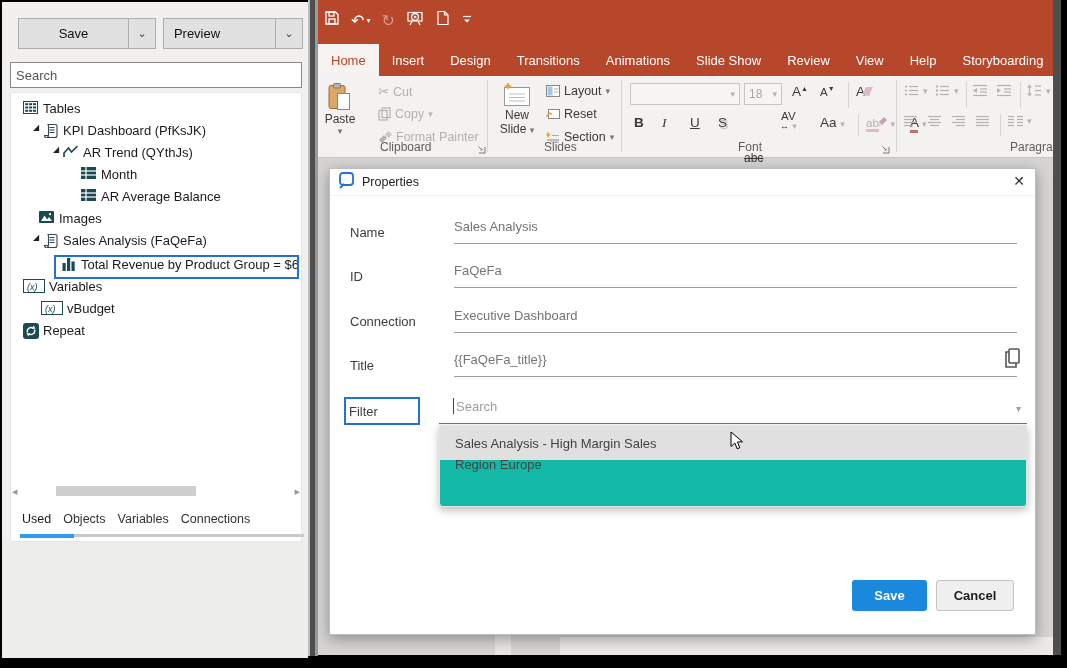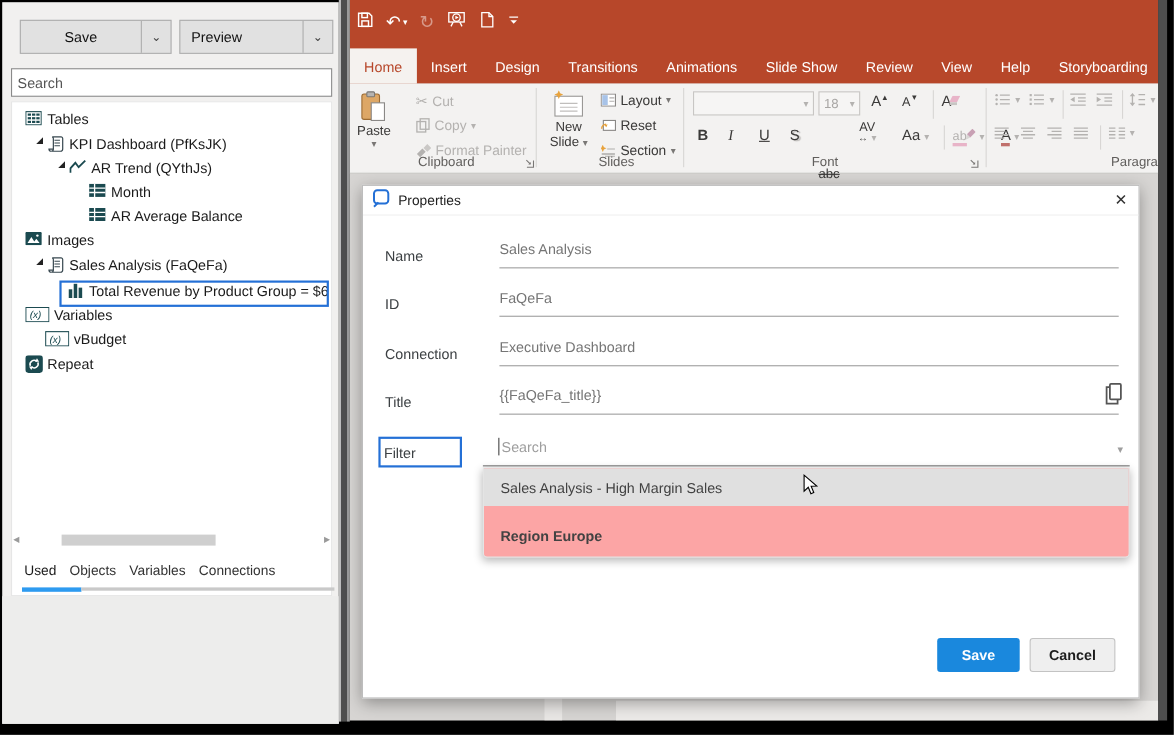--- a/index.html
+++ b/index.html
@@ -60,21 +60,21 @@
   .dlg-close{position:absolute;right:10px;top:4px;font-size:14px;color:#333;cursor:pointer;}
   .frow-label{position:absolute;left:20px;font-size:13px;color:#3c4043;}
   .frow-value{position:absolute;left:124px;width:563px;font-size:13px;color:#757575;border-bottom:1px solid #9e9e9e;padding-bottom:9px;}
   .copy-ic{position:absolute;left:672px;top:178px;cursor:pointer;}
   .filter-label-box{position:absolute;left:14px;top:228px;width:76px;height:28px;border:2px solid #2470d6;display:flex;align-items:center;padding-left:3px;font-size:13px;color:#3c4043;}
   .filter-field{position:absolute;left:109px;top:224px;width:588px;height:31px;border-bottom:1px solid #757575;}
   .filter-input{position:absolute;left:15px;top:5px;width:540px;border:none;outline:none;font-size:13px;color:#555;background:transparent;}
   .filter-input::placeholder{color:#9e9e9e;}
   .filter-caret{position:absolute;left:14px;top:5px;width:1px;height:16px;background:#444;}
   .dd-arrow{position:absolute;right:6px;top:10px;font-size:10px;color:#9e9e9e;}
-  .dd-panel{position:absolute;left:109px;top:256px;width:588px;height:82px;background:#fca5a5;border:1px solid #e4e4e4;border-radius:0 0 4px 4px;box-shadow:0 3px 8px rgba(0,0,0,.28);}
+  .dd-panel{position:absolute;left:109px;top:256px;width:588px;height:82px;background:#14b8a6;border:1px solid #e4e4e4;border-radius:0 0 4px 4px;box-shadow:0 3px 8px rgba(0,0,0,.28);}
   .dd-opt{position:absolute;left:0;width:100%;display:flex;align-items:center;padding-left:15px;font-size:13px;color:#424242;cursor:pointer;}
   .dd-opt.hl{background:#e0e0e0;}
   .btn-save{position:absolute;left:522px;top:411px;width:75px;height:31px;background:#1a88dd;border:none;border-radius:3px;color:#fff;font-weight:bold;font-size:13px;cursor:pointer;}
   .btn-cancel{position:absolute;left:606px;top:411px;width:78px;height:31px;background:#efefef;border:1px solid #c3c3c3;border-radius:3px;color:#1d1d1d;font-weight:bold;font-size:13px;cursor:pointer;}
   .cursor{position:absolute;left:400px;top:262px;pointer-events:none;}
   .slide-strips .s1{left:495px;top:635px;width:16px;height:20px;background:#e9e7e5;}
   .slide-strips .s2{left:560px;top:637px;width:493px;height:18px;background:#eceae8;}
 </style>
 </head>
 <body>
@@ -161,21 +161,21 @@
           <svg width="15" height="12" viewBox="0 0 15 12">
               <rect width="15" height="12" fill="#1b4a50"></rect>
               <line x1="0" y1="4" x2="15" y2="4" stroke="#fff" stroke-width="1.2"></line>
               <line x1="0" y1="8" x2="15" y2="8" stroke="#fff" stroke-width="1.2"></line>
               <line x1="5" y1="0" x2="5" y2="12" stroke="#fff" stroke-width="1.2"></line>
             </svg>
         </span>
         <span>AR Average Balance</span>
       </div>
 
-      <div class="trow" style="top:118px;padding-left:12px;">
+      <div class="trow" style="top:118px;padding-left:28px;">
         <span class="ticon">
           <svg width="15" height="12" viewBox="0 0 15 12">
               <rect width="15" height="12" rx="1" fill="#1b4a50"></rect>
               <path d="M2,10 L5.5,4.5 L8.2,8.6 L10,6 L13,10 Z" fill="#fff"></path>
               <circle cx="11" cy="3.2" r="1.1" fill="#fff"></circle>
             </svg>
         </span>
         <span>Images</span>
       </div>
 
@@ -598,21 +598,21 @@
     </div>
 
     <div class="filter-field">
       <div class="filter-caret"></div>
       <input class="filter-input" placeholder="Search" style="">
       <span class="dd-arrow">▾</span>
     </div>
 
     <div class="dd-panel">
       <div class="dd-opt hl" style="top:0;height:34px;">Sales Analysis - High Margin Sales</div>
-      <div class="dd-opt" style="top:41px;height:41px;font-weight:bold;">Region Europe</div>
+      <div class="dd-opt" style="top:18px;height:41px;">Region Europe</div>
     </div>
 
     <div class="cursor">
       <svg width="15" height="20" viewBox="0 0 15 20">
           <path d="M1,1 L1,15.5 L4.8,12 L7.2,17.8 L9.8,16.7 L7.4,11 L12.5,10.8 Z" fill="#fff" stroke="#000" stroke-width="1"></path>
         </svg>
     </div>
 
     <button class="btn-save">Save</button>
     <button class="btn-cancel">Cancel</button>

